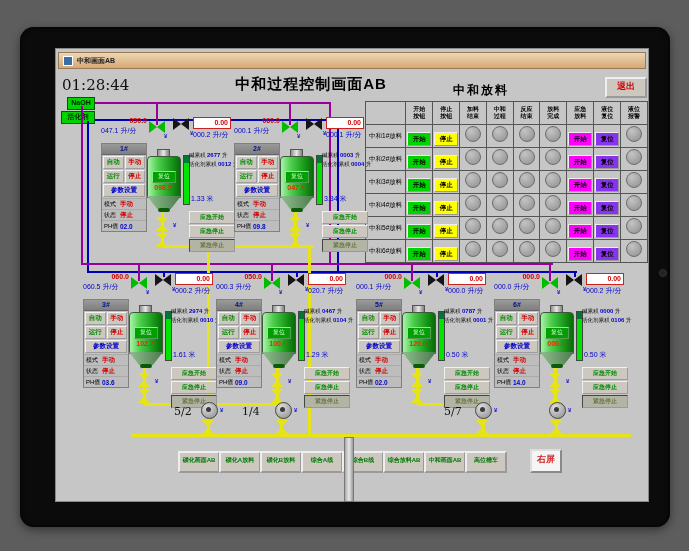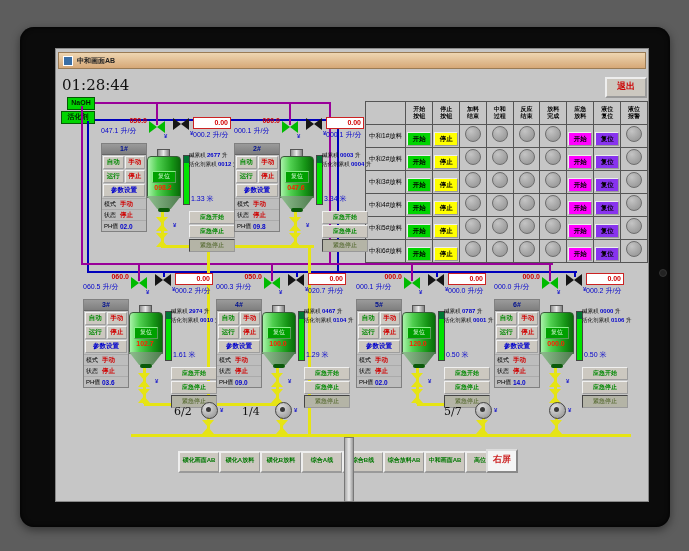--- a/index.html
+++ b/index.html
@@ -100,20 +100,22 @@
 <div id="bezel"></div>
 <div id="cam"></div>
 
 <div id="screen">
   <div id="titlebar">
     <span id="winicon"></span>
     <span id="wintitle">中和画面AB</span>
   </div>
 
   <div class="abs time">01:28:44</div>
+  <div class="abs maintitle">中和过程控制画面AB</div>
+  <div class="abs tabletitle">中和放料</div>
   <div class="abs exitbtn">退出</div>
 
   <div class="abs supplybox" style="left:11px;top:48px;width:26px;">NaOH</div>
   <div class="abs supplybox" style="left:5px;top:62px;width:32px;">活化剂</div>
 
   <div id="pipes">
       <div class="pipe" style="left: 39px; top: 53px; width: 236px; height: 2px; background: rgb(153, 0, 153);"></div>
       <div class="pipe" style="left: 39px; top: 70px; width: 244px; height: 2px; background: rgb(0, 0, 187);"></div>
       <div class="pipe" style="left: 273px; top: 53px; width: 2px; height: 163px; background: rgb(153, 0, 153);"></div>
       <div class="pipe" style="left: 281px; top: 70px; width: 2px; height: 154px; background: rgb(0, 0, 187);"></div>
@@ -599,21 +601,21 @@
           <div class="embtn dis">紧急停止</div>
         </div>
         <div class="outpipe"></div>
         <div class="vvalve" style="left: 55px; top: 100px; --c: #e6e414;"></div>
         <div class="vvalve" style="left: 55px; top: 116px; --c: #e6e414;"></div>
         <span class="tagmark" style="left: 72px; top: 105px;">¥</span>
       </div>
     </div>
   <div id="pumpsarea">
       <div class="pump" style="left: 145px; top: 353px;"></div>
-      <div class="pumplabel" style="left: 118px; top: 356px;">6/2</div>
+      <div class="pumplabel" style="left: 118px; top: 356px;">5/2</div>
       <div class="vvalve" style="left: 146px; top: 371px; --c: #e6e414;"></div>
       <span class="tagmark" style="left: 164px; top: 358px;">¥</span>
       <div class="pump" style="left: 219px; top: 353px;"></div>
       <div class="pumplabel" style="left: 186px; top: 356px;">1/4</div>
       <div class="vvalve" style="left: 220px; top: 371px; --c: #e6e414;"></div>
       <span class="tagmark" style="left: 238px; top: 358px;">¥</span>
       <div class="pump" style="left: 419px; top: 353px;"></div>
       <div class="pumplabel" style="left: 388px; top: 356px;">5/7</div>
       <div class="vvalve" style="left: 420px; top: 371px; --c: #e6e414;"></div>
       <span class="tagmark" style="left: 438px; top: 358px;">¥</span>
@@ -623,17 +625,17 @@
     </div>
   <div id="navbar">
       <div class="navbtn" style="left: 122px; width: 38px;">磺化画面AB</div>
       <div class="navbtn" style="left: 163px; width: 38px;">磺化A放料</div>
       <div class="navbtn" style="left: 204px; width: 38px;">磺化B放料</div>
       <div class="navbtn" style="left: 245px; width: 38px;">综合A线</div>
       <div class="navbtn" style="left: 286px; width: 38px;">综合B线</div>
       <div class="navbtn" style="left: 327px; width: 38px;">综合放料AB</div>
       <div class="navbtn" style="left: 368px; width: 38px;">中和画面AB</div>
       <div class="navbtn" style="left: 409px; width: 38px;">高位槽车</div>
-      <div class="navright" style="left: 430px; width: 28px;">右屏</div>
+      <div class="navright" style="left: 474px; width: 28px;">右屏</div>
     </div>
 
   <div class="drain" style="left:288px;top:388px;width:8px;height:63px;"></div>
 </div>
 
 </body></html>

